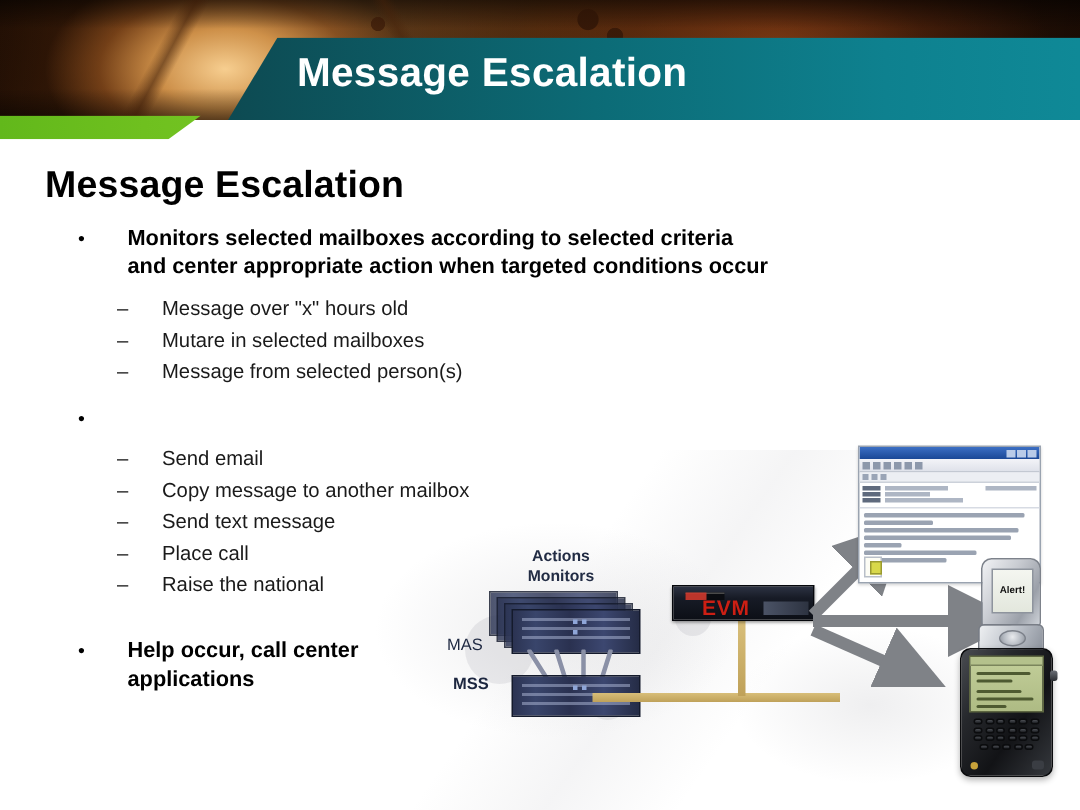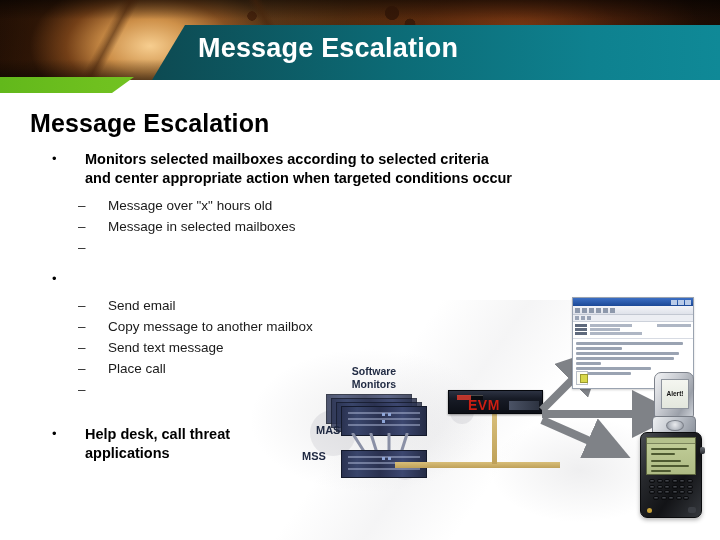--- a/index.html
+++ b/index.html
@@ -99,22 +99,22 @@
   }
 
   
   #diagram { position:absolute; left:290px; top:290px; width:430px; height:250px; }
 
   .lbl-mm {
     position:absolute; left:42px; top:75px; width:84px; text-align:center;
     font-size:10.5px; font-weight:bold; color:#222c44; line-height:1.22;
   }
   .lbl-mas {
-    position:absolute; left:26px; top:134px;
-    font-size:11px; font-weight:bold; color:#1d2740;
+    position:absolute; left:8px; top:134px;
+    font-size:11px; font-weight:normal; color:#1d2740;
   }
   .lbl-mss {
     position:absolute; left:12px; top:160px;
     font-size:11px; font-weight:bold; color:#1d2740;
   }
 
   
   .srv {
     position:absolute;
     background:linear-gradient(90deg,#2b3352 0%,#39456b 18%,#2a3150 45%,#3c4770 72%,#252c46 100%);
@@ -316,24 +316,25 @@
         <span>and center appropriate action when targeted conditions occur</span>
       </span>
     </div>
 
     <div class="lvl2" style="left:78px; top:102px;">
       <span class="dash">–</span>
       <span>Message over "x" hours old</span>
     </div>
     <div class="lvl2" style="left:78px; top:123px;">
       <span class="dash">–</span>
-      <span>Message in selected mailboxes</span>
+      <span>Mutare in selected mailboxes</span>
     </div>
     <div class="lvl2" style="left:78px; top:144px;">
       <span class="dash">–</span>
+      <span>Message from selected person(s)</span>
     </div>
 
     <div class="lvl1" style="left:52px; top:175px; width:600px;">
       <span class="bullet">•</span>
     </div>
 
     <div class="lvl2" style="left:78px; top:202px;">
       <span class="dash">–</span>
       <span>Send email</span>
     </div>
@@ -345,38 +346,38 @@
       <span class="dash">–</span>
       <span>Send text message</span>
     </div>
     <div class="lvl2" style="left:78px; top:265px;">
       <span class="dash">–</span>
       <span>Place call</span>
     </div>
     <div class="lvl2" style="left:78px; top:286px;">
       <span class="dash">–</span>
       <span>
-        <br>
+        <span>Raise the national</span><br>
       </span>
     </div>
 
     <div class="lvl1" style="left:52px; top:330px; width:270px;">
       <span class="bullet">•</span>
       <span>
-        <span>Help desk, call threat</span><br>
+        <span>Help occur, call center</span><br>
         <span>applications</span>
       </span>
     </div>
 
   </div>
 
   <div id="diagram">
 
     <div class="lbl-mm">
-      <span>Software</span><br>
+      <span>Actions</span><br>
       <span>Monitors</span>
     </div>
 
     <div class="srv srv-ghost" style="left:36px; top:104px; width:86px; height:30px;"></div>
     <div class="srv srv-ghost" style="left:41px; top:108px; width:86px; height:30px;"></div>
     <div class="srv srv-ghost" style="left:46px; top:112px; width:86px; height:30px;"></div>
     <div class="srv" style="left:51px; top:116px; width:86px; height:30px;">
       <div class="bay" style="top:5px;"></div>
       <div class="bay" style="top:11px;"></div>
       <div class="bay" style="top:17px;"></div>

